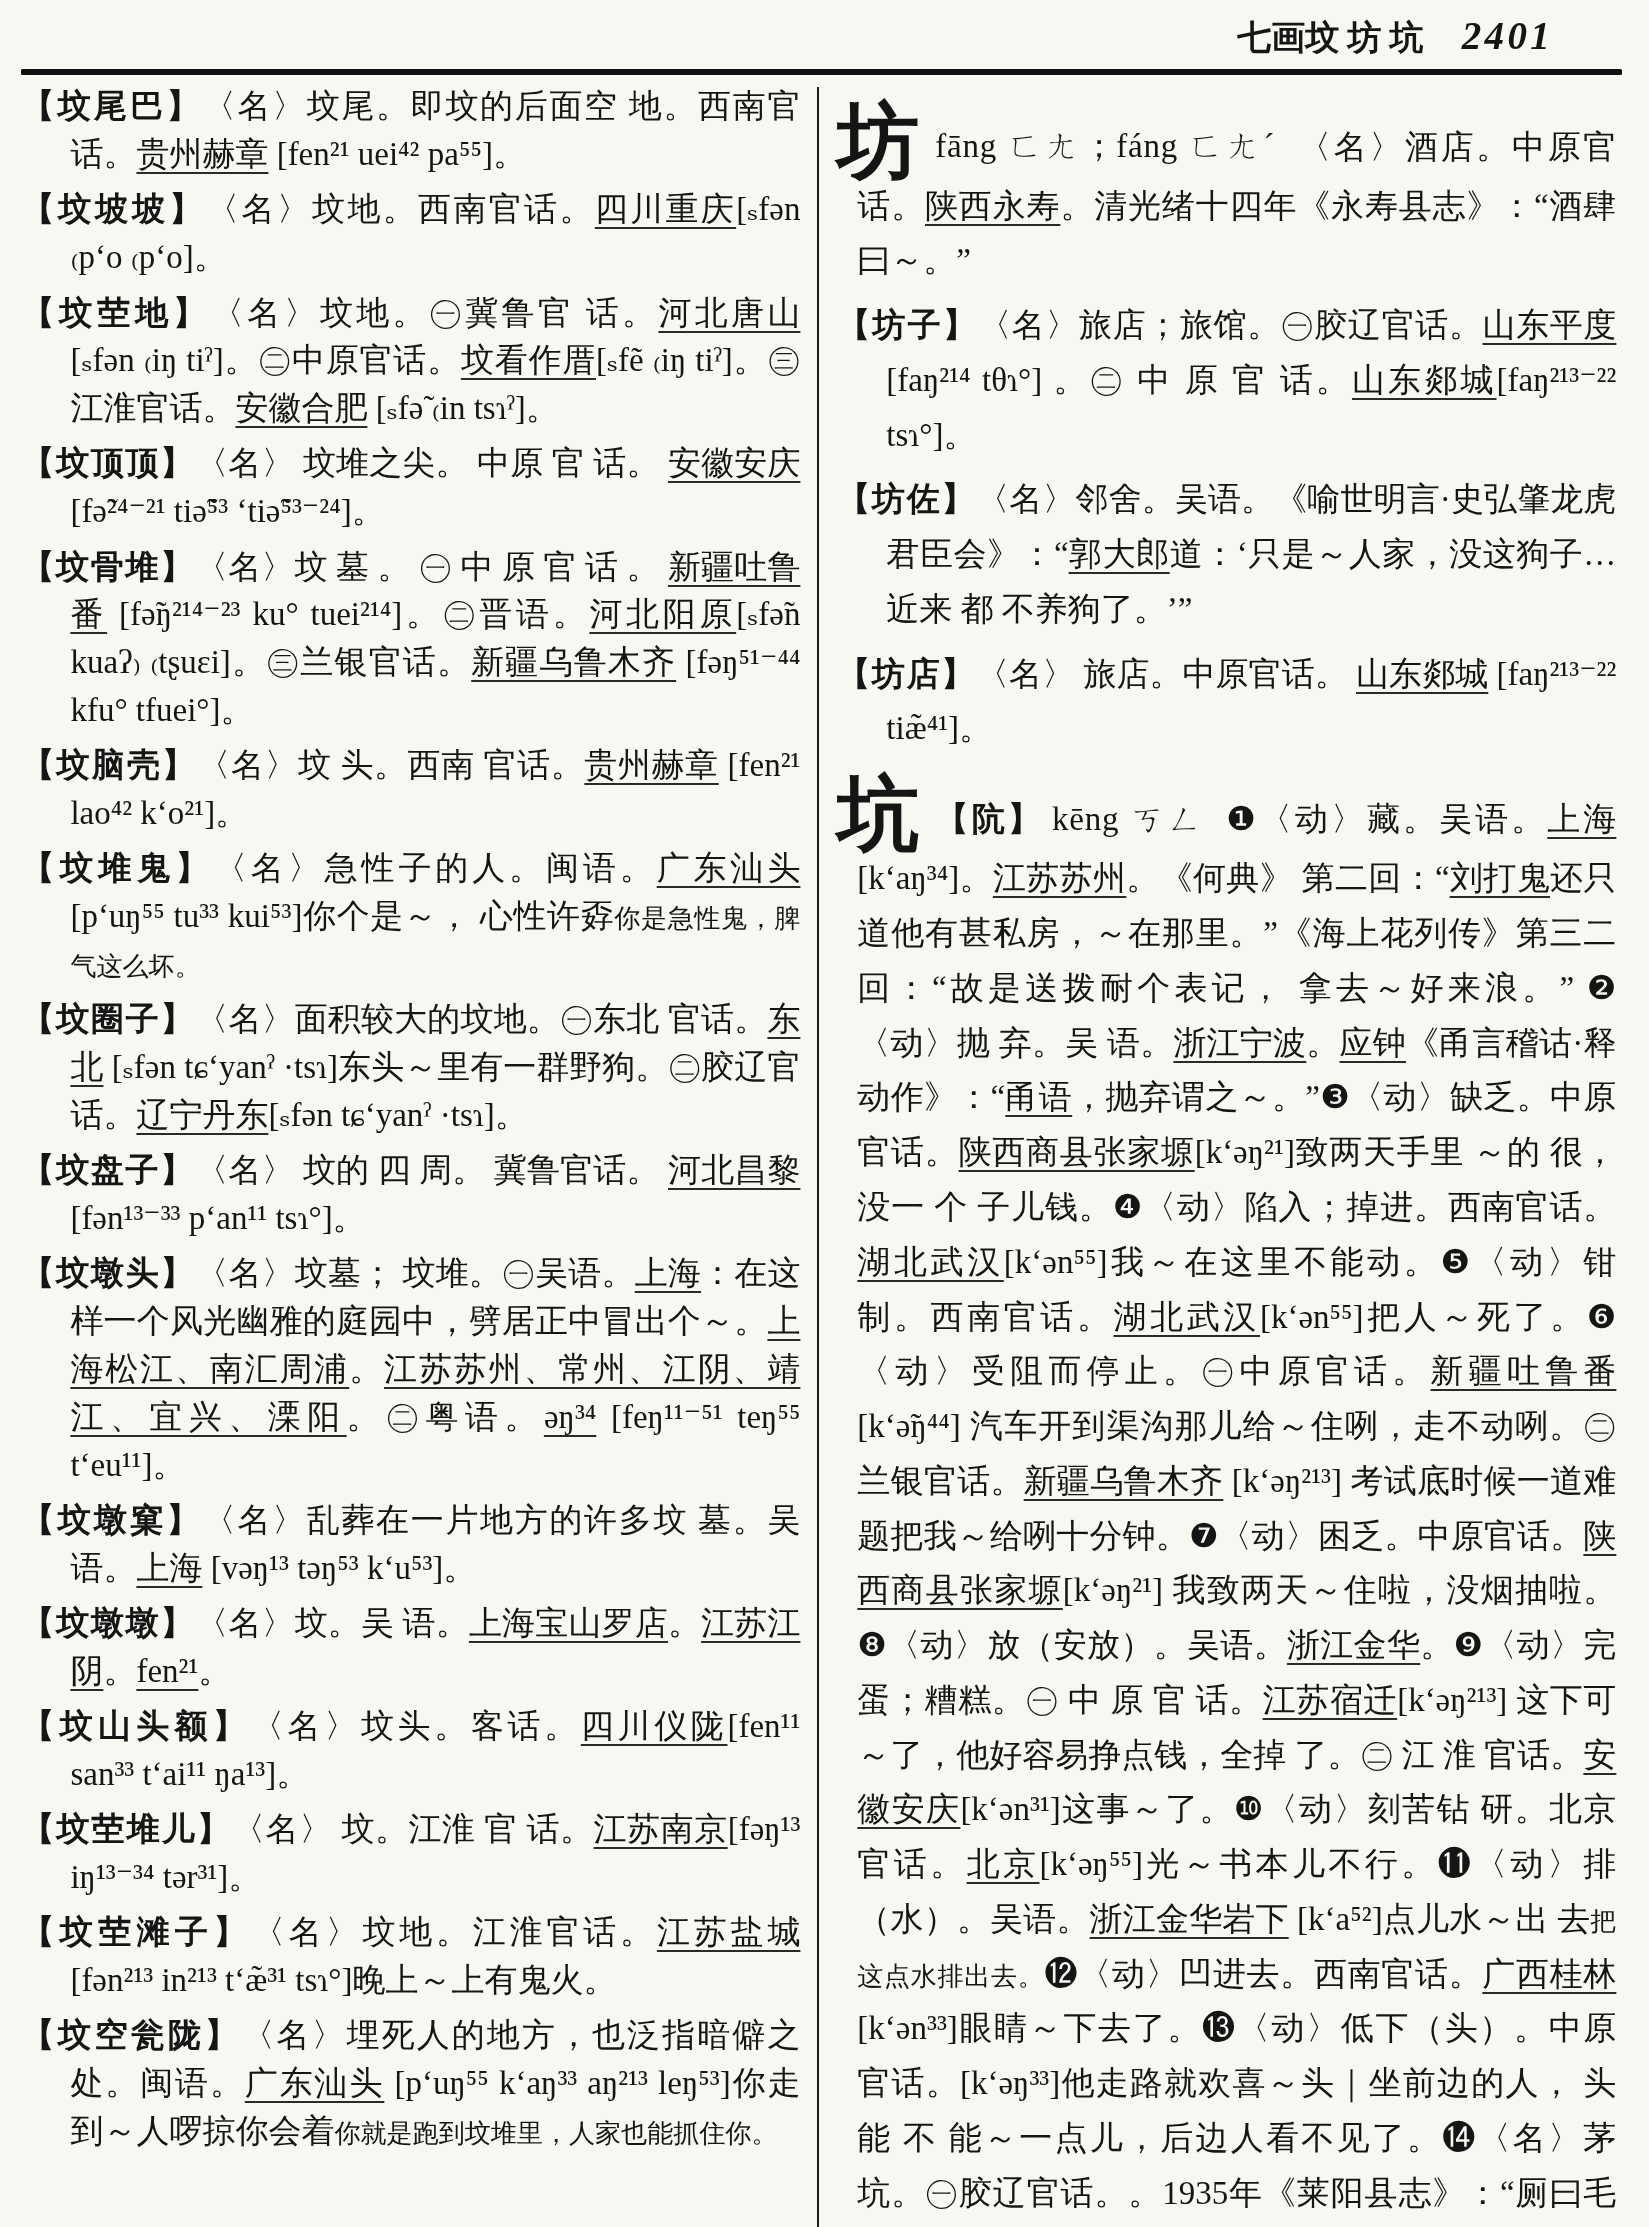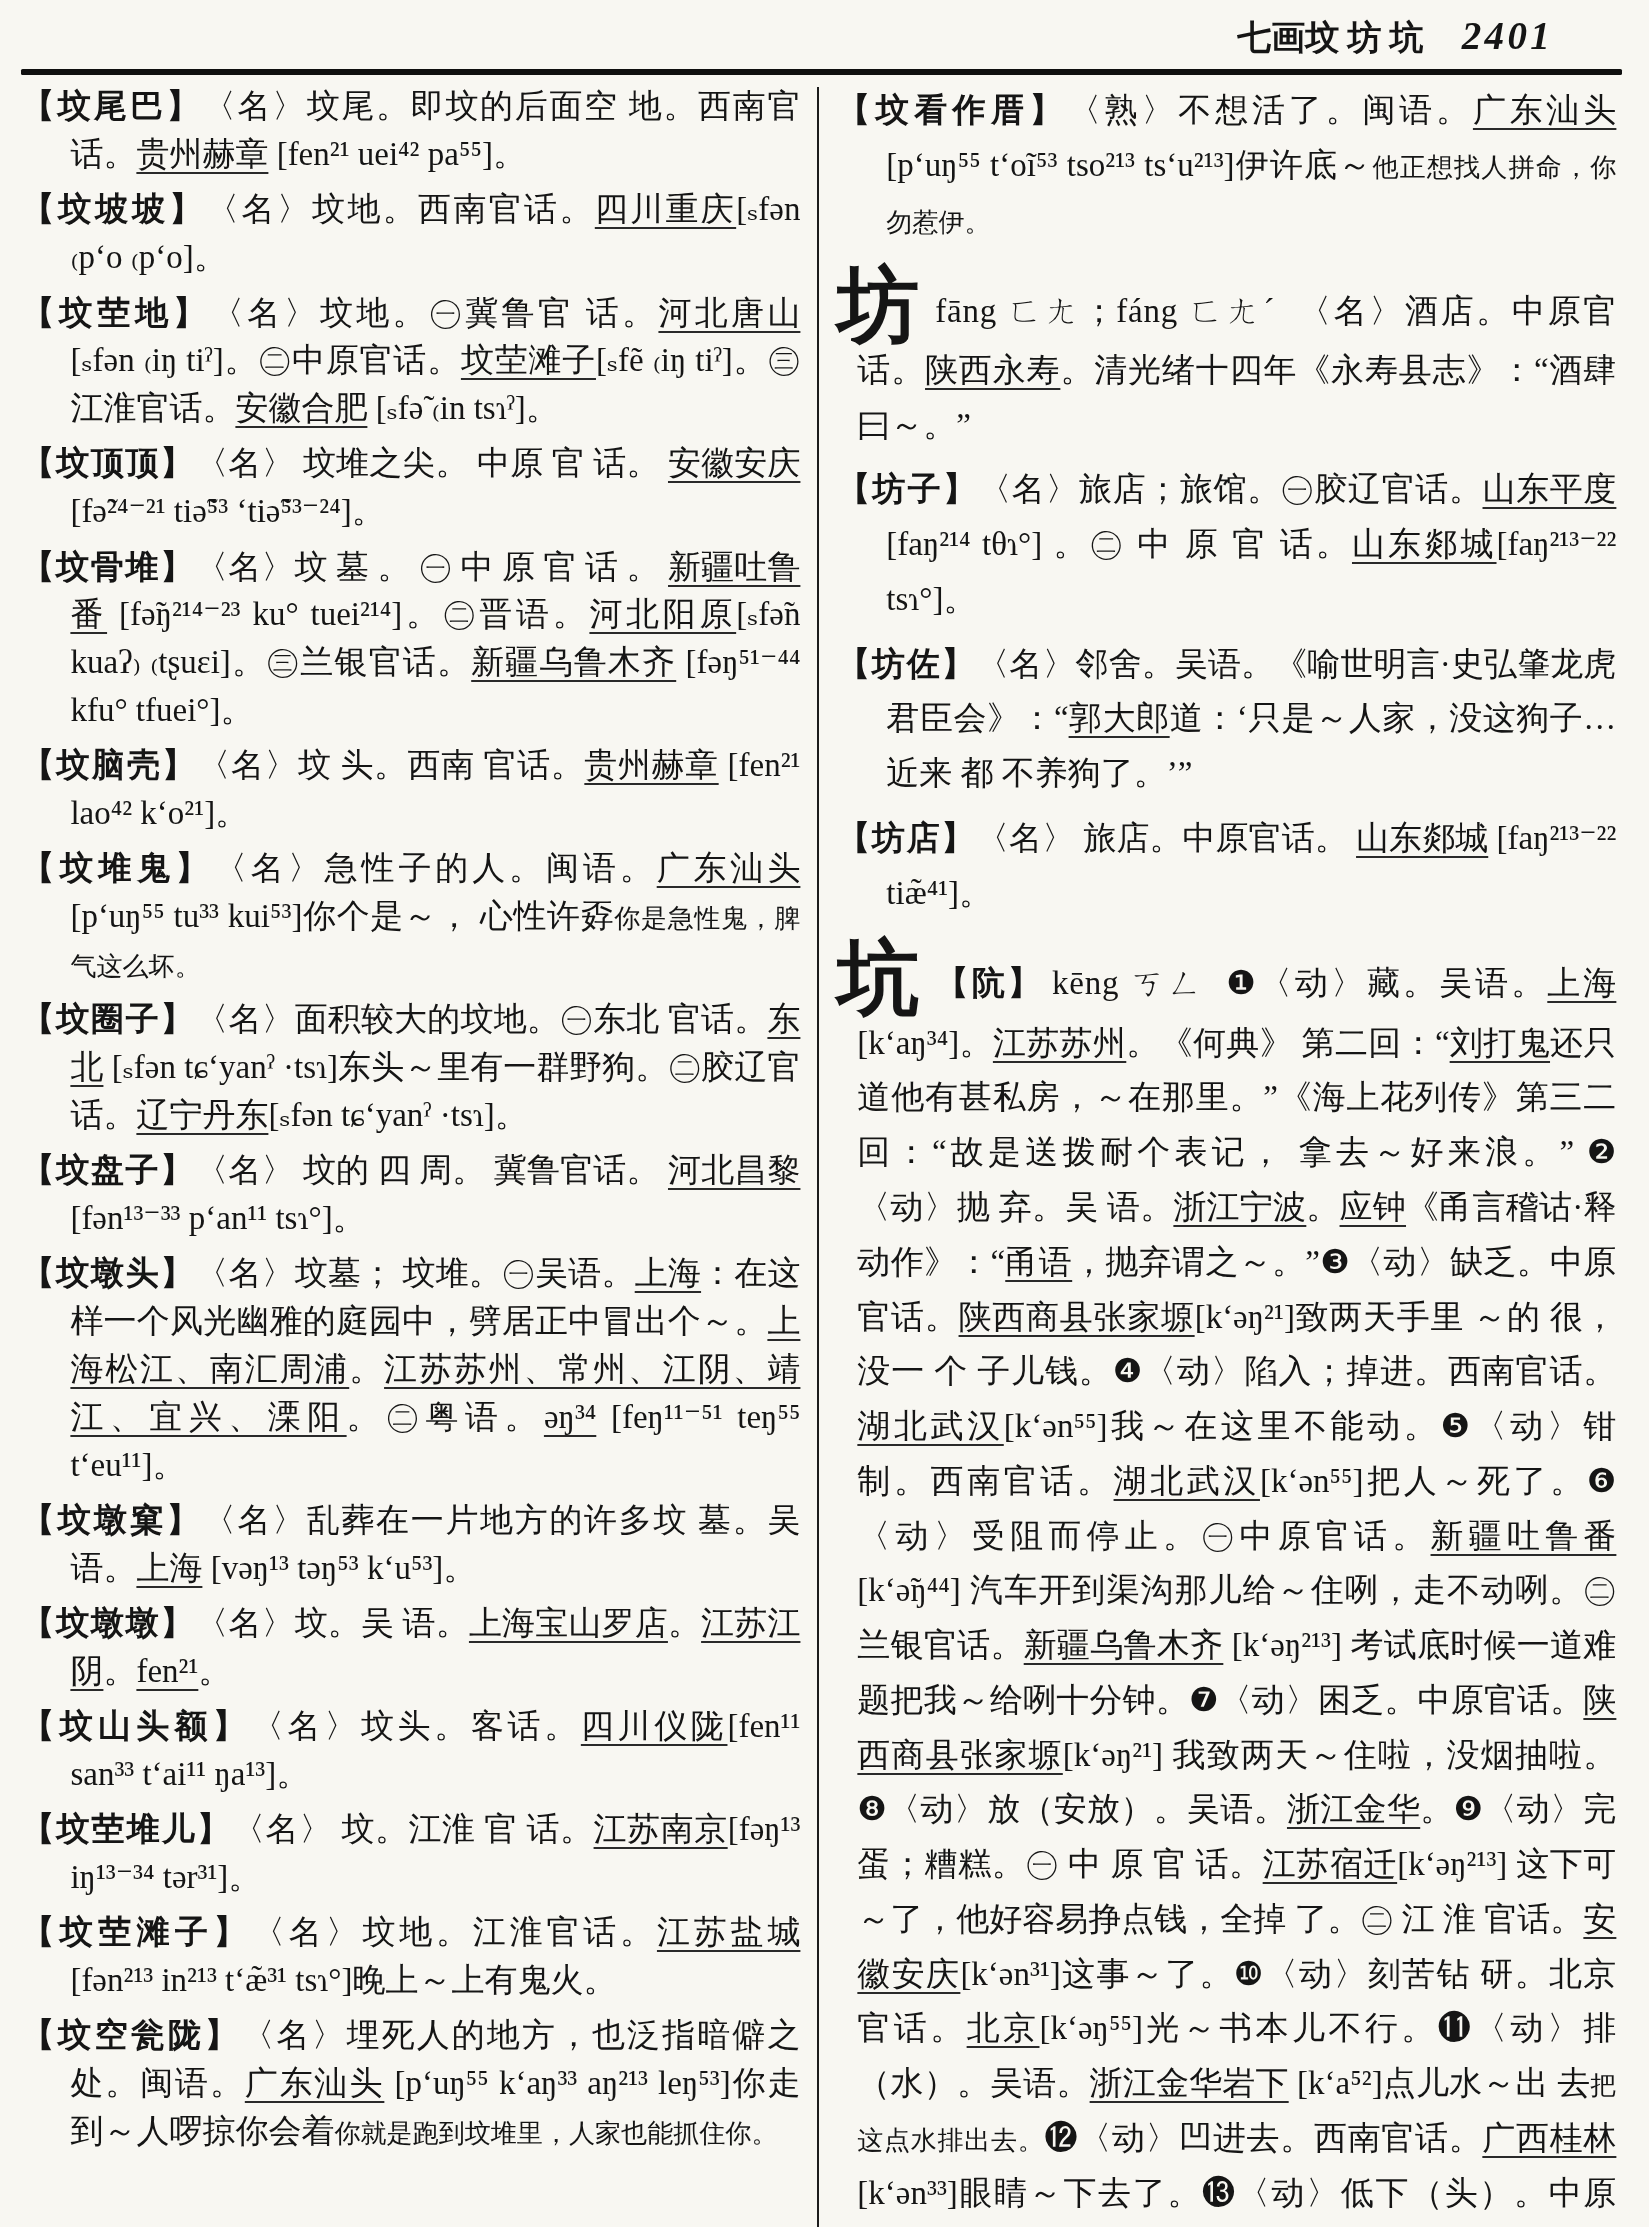--- a/index.html
+++ b/index.html
@@ -52,38 +52,37 @@
       <span class="chars">坟坊坑</span>
       <span class="pageno">2401</span>
     </div>
     <div class="rule"></div>
   </header>
 
   <main class="columns">
     <section class="col" id="col-left">
         <div class="entry"><span class="head">【坟尾巴】</span><span class="body">〈名〉坟尾。即坟的后面空 地。西南官话。<u>贵州赫章</u> [fen²¹ uei⁴² pa⁵⁵]。</span></div>
         <div class="entry"><span class="head">【坟坡坡】</span><span class="body">〈名〉坟地。西南官话。<u>四川重庆</u>[ₛfən ₍p‘o ₍p‘o]。</span></div>
-        <div class="entry"><span class="head">【坟茔地】</span><span class="body">〈名〉坟地。㊀冀鲁官 话。<u>河北唐山</u> [ₛfən ₍iŋ tiˀ]。㊁中原官话。<u>坟茔滩子</u>[ₛfẽ ₍iŋ tiˀ]。㊂江淮官话。<u>安徽合肥</u> [ₛfə̃ ₍in tsɿˀ]。</span></div>
+        <div class="entry"><span class="head">【坟茔地】</span><span class="body">〈名〉坟地。㊀冀鲁官 话。<u>河北唐山</u> [ₛfən ₍iŋ tiˀ]。㊁中原官话。<u>坟看作厝</u>[ₛfẽ ₍iŋ tiˀ]。㊂江淮官话。<u>安徽合肥</u> [ₛfə̃ ₍in tsɿˀ]。</span></div>
         <div class="entry"><span class="head">【坟顶顶】</span><span class="body">〈名〉 坟堆之尖。 中原 官 话。 <u>安徽安庆</u> [fə̃²⁴⁻²¹ tiə̃⁵³ ‘tiə̃⁵³⁻²⁴]。</span></div>
         <div class="entry"><span class="head">【坟骨堆】</span><span class="body">〈名〉坟 墓 。 ㊀ 中 原 官 话 。 <u>新疆吐鲁番</u> [fə̃ŋ²¹⁴⁻²³ ku° tuei²¹⁴]。㊁晋语。<u>河北阳原</u>[ₛfə̃n kuaʔ₎ ₍tʂuɛi]。㊂兰银官话。<u>新疆乌鲁木齐</u> [fəŋ⁵¹⁻⁴⁴ kfu° tfuei°]。</span></div>
         <div class="entry"><span class="head">【坟脑壳】</span><span class="body">〈名〉坟 头。西南 官话。<u>贵州赫章</u> [fen²¹ lao⁴² k‘o²¹]。</span></div>
         <div class="entry"><span class="head">【坟堆鬼】</span><span class="body">〈名〉急性子的人。闽语。<u>广东汕头</u> [p‘uŋ⁵⁵ tu³³ kui⁵³]你个是～， 心性许孬<small>你是急性鬼，脾气这么坏。</small></span></div>
         <div class="entry"><span class="head">【坟圈子】</span><span class="body">〈名〉面积较大的坟地。㊀东北 官话。<u>东北</u> [ₛfən tɕ‘yanˀ ·tsɿ]东头～里有一群野狗。㊁胶辽官话。<u>辽宁丹东</u>[ₛfən tɕ‘yanˀ ·tsɿ]。</span></div>
         <div class="entry"><span class="head">【坟盘子】</span><span class="body">〈名〉 坟的 四 周。 冀鲁官话。 <u>河北昌黎</u> [fən¹³⁻³³ p‘an¹¹ tsɿ°]。</span></div>
         <div class="entry"><span class="head">【坟墩头】</span><span class="body">〈名〉坟墓； 坟堆。㊀吴语。<u>上海</u>：在这样一个风光幽雅的庭园中，劈居正中冒出个～。<u>上海松江、南汇周浦</u>。<u>江苏苏州、常州、江阴、靖江、宜兴、溧阳</u>。㊁粤语。<u>əŋ³⁴</u> [feŋ¹¹⁻⁵¹ teŋ⁵⁵ t‘eu¹¹]。</span></div>
         <div class="entry"><span class="head">【坟墩窠】</span><span class="body">〈名〉乱葬在一片地方的许多坟 墓。吴语。<u>上海</u> [vəŋ¹³ təŋ⁵³ k‘u⁵³]。</span></div>
         <div class="entry"><span class="head">【坟墩墩】</span><span class="body">〈名〉坟。吴 语。<u>上海宝山罗店</u>。<u>江苏江阴</u>。<u>fen²¹</u>。</span></div>
         <div class="entry"><span class="head">【坟山头额】</span><span class="body">〈名〉坟头。客话。<u>四川仪陇</u>[fen¹¹ san³³ t‘ai¹¹ ŋa¹³]。</span></div>
         <div class="entry"><span class="head">【坟茔堆儿】</span><span class="body">〈名〉 坟。江淮 官 话。<u>江苏南京</u>[fəŋ¹³ iŋ¹³⁻³⁴ tər³¹]。</span></div>
         <div class="entry"><span class="head">【坟茔滩子】</span><span class="body">〈名〉坟地。江淮官话。<u>江苏盐城</u> [fən²¹³ in²¹³ t‘æ̃³¹ tsɿ°]晚上～上有鬼火。</span></div>
         <div class="entry"><span class="head">【坟空瓮陇】</span><span class="body">〈名〉埋死人的地方，也泛指暗僻之处。闽语。<u>广东汕头</u> [p‘uŋ⁵⁵ k‘aŋ³³ aŋ²¹³ leŋ⁵³]你走到～人啰掠你会着<small>你就是跑到坟堆里，人家也能抓住你。</small></span></div>
       </section>
     <div class="divider"></div>
     <section class="col" id="col-right">
-        <div class="entry"><span class="head">【坟看作厝】</span><span class="body">〈熟〉不想活了。闽语。<u>广东汕头</u> [p‘uŋ⁵⁵ t‘oĩ⁵³ tso²¹³ ts‘u²¹³]伊许底～<small>他正想找人拼命，你勿惹伊。</small></span></div>
         <div class="entry char"><span class="bigchar">坊</span><span class="pron">fāng ㄈㄤ；fáng ㄈㄤˊ </span><span class="body">〈名〉酒店。中原官话。<u>陕西永寿</u>。清光绪十四年《永寿县志》：“酒肆曰～。”</span></div>
         <div class="entry"><span class="head">【坊子】</span><span class="body">〈名〉旅店；旅馆。㊀胶辽官话。<u>山东平度</u> [faŋ²¹⁴ tθɿ°] 。㊁ 中 原 官 话。<u>山东郯城</u>[faŋ²¹³⁻²² tsɿ°]。</span></div>
         <div class="entry"><span class="head">【坊佐】</span><span class="body">〈名〉邻舍。吴语。《喻世明言·史弘肇龙虎君臣会》：“<u>郭大郎</u>道：‘只是～人家，没这狗子…近来 都 不养狗了。’”</span></div>
         <div class="entry"><span class="head">【坊店】</span><span class="body">〈名〉 旅店。中原官话。 <u>山东郯城</u> [faŋ²¹³⁻²² tiæ̃⁴¹]。</span></div>
         <div class="entry char"><span class="bigchar">坑</span><span class="variant">【阬】</span><span class="pron">kēng ㄎㄥ </span><span class="body">❶〈动〉藏。吴语。<u>上海</u>[k‘aŋ³⁴]。<u>江苏苏州</u>。《何典》 第二回：“<u>刘打鬼</u>还只道他有甚私房，～在那里。”《海上花列传》第三二回：“故是送拨耐个表记， 拿去～好来浪。” ❷ 〈动〉抛 弃。吴 语。<u>浙江宁波</u>。<u>应钟</u>《甬言稽诂·释动作》：“<u>甬语</u>，抛弃谓之～。”❸〈动〉缺乏。中原官话。<u>陕西商县张家塬</u>[k‘əŋ²¹]致两天手里 ～的 很，没一 个 子儿钱。❹〈动〉陷入；掉进。西南官话。<u>湖北武汉</u>[k‘ən⁵⁵]我～在这里不能动。❺〈动〉钳制。西南官话。<u>湖北武汉</u>[k‘ən⁵⁵]把人～死了。❻〈动〉受阻而停止。㊀中原官话。<u>新疆吐鲁番</u>[k‘ə̃ŋ⁴⁴] 汽车开到渠沟那儿给～住咧，走不动咧。㊁兰银官话。<u>新疆乌鲁木齐</u> [k‘əŋ²¹³] 考试底时候一道难题把我～给咧十分钟。❼〈动〉困乏。中原官话。<u>陕西商县张家塬</u>[k‘əŋ²¹] 我致两天～住啦，没烟抽啦。❽〈动〉放（安放）。吴语。<u>浙江金华</u>。❾〈动〉完蛋；糟糕。㊀ 中 原 官 话。<u>江苏宿迁</u>[k‘əŋ²¹³] 这下可～了，他好容易挣点钱，全掉 了。㊁ 江 淮 官话。<u>安徽安庆</u>[k‘ən³¹]这事～了。❿〈动〉刻苦钻 研。北京官话。<u>北京</u>[k‘əŋ⁵⁵]光～书本儿不行。⓫〈动〉排（水）。吴语。<u>浙江金华岩下</u> [k‘a⁵²]点儿水～出 去<small>把这点水排出去。</small>⓬〈动〉凹进去。西南官话。<u>广西桂林</u>[k‘ən³³]眼睛～下去了。⓭〈动〉低下（头）。中原官话。[k‘əŋ³³]他走路就欢喜～头｜坐前边的人， 头 能 不 能～一点儿，后边人看不见了。⓮〈名〉茅坑。㊀胶辽官话。。1935年《莱阳县志》：“厕曰毛厕， 亦谓之～。”㊁吴语。 [k‘əŋ³⁴]、 [k‘ã⁵⁵]、：登～。⓯〈名〉睡觉用的炕。㊀冀鲁官话。。1935年《新城县志》：“卧处曰～。北人居室皆筑～， 无用床者。”㊁晋语。。1917年《临县志》：“室内床上曰～， 下曰谦。”⓰〈名〉山涧。㊀西南官话。。情歌《打只山歌进了坑》：“咁久冇进这条～， 雕</span></div>
       </section>
   </main>
 </div>
 
 

